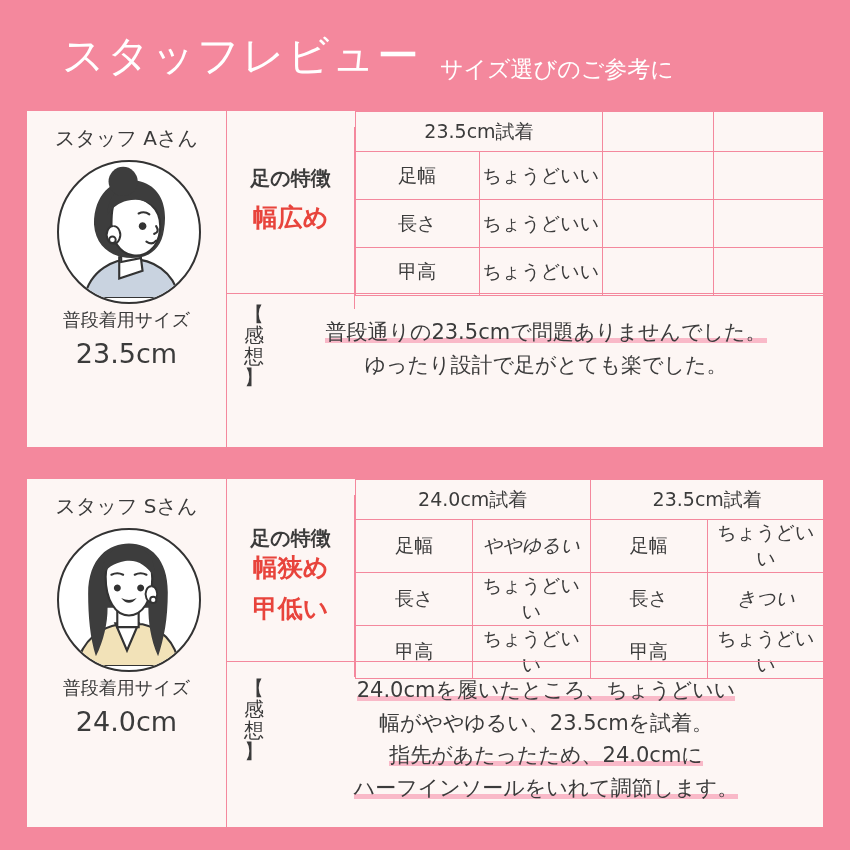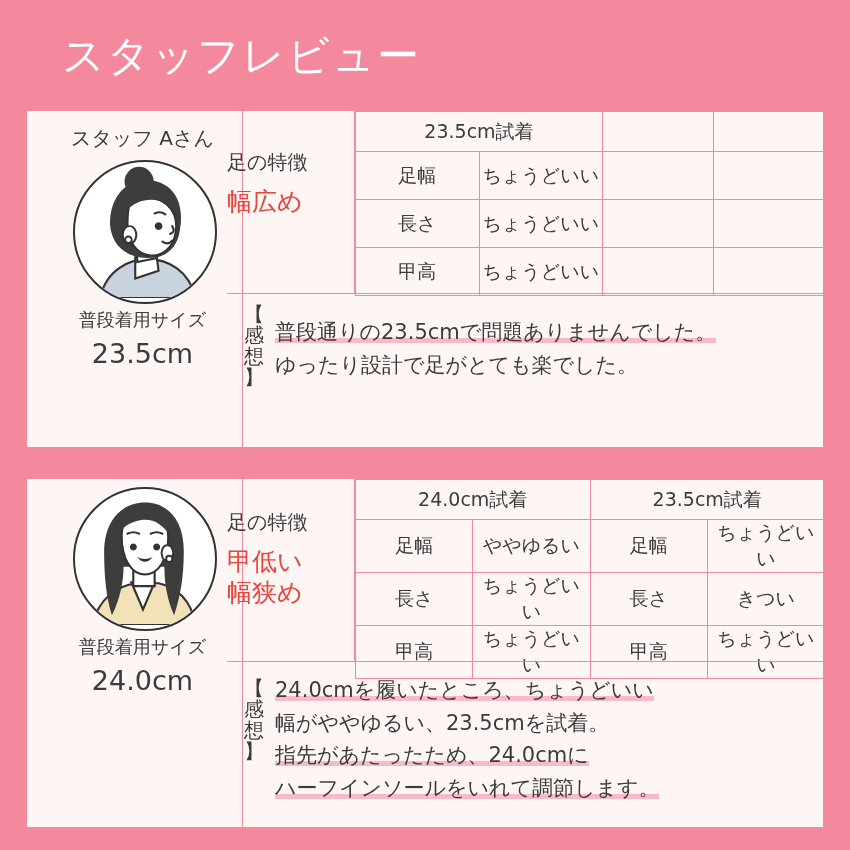--- a/index.html
+++ b/index.html
@@ -57,21 +57,21 @@
     background: #fdf6f4;
     box-sizing: border-box;
     border: 1px solid #f4889d;
   }
   .card-a { top: 110px; height: 338px; }
   .card-s { top: 478px; height: 350px; }
 
   
   .col-left {
     position: absolute;
-    left: 16px;
+    left: 0;
     top: 0;
     width: 200px;
     height: 100%;
     box-sizing: border-box;
     border-right: 1px solid #f4889d;
   }
   .staff-name {
     text-align: center;
     font-size: 20px;
     color: #3b3b3b;
@@ -112,24 +112,26 @@
   .col-right {
     position: absolute;
     left: 200px;
     top: 0;
     right: 0;
     height: 100%;
   }
   .feature-cell {
     position: absolute;
     left: 0;
-    top: 0;
+    top: 16px;
     width: 128px;
     box-sizing: border-box;
     border-right: 1px solid #f4889d;
+    text-align: center;
+    font-weight: bold;
   }
   .feature-title {
     font-size: 20px;
     color: #3b3b3b;
     font-family: "DejaVu Sans", sans-serif;
   }
   .feature-value {
     font-size: 25px;
     color: #e8443c;
     font-family: "DejaVu Sans", sans-serif;
@@ -145,21 +147,21 @@
   table.size-table td {
     border: 1px solid #f4889d;
     text-align: center;
     font-family: "DejaVu Sans", sans-serif;
     color: #3b3b3b;
     font-size: 19px;
     padding: 0;
   }
   td.hdr { font-size: 20px; }
   td.part { font-size: 16px; }
-  td.red { color: #e8443c; }
+  td.red { color: #e8443c; font-style: italic; }
   td.blank { border-left: 1px solid #f4889d; }
 
   
   .impression {
     position: absolute;
     left: 0;
     width: 598px;
     box-sizing: border-box;
     border-top: 1px solid #f4889d;
   }
@@ -177,32 +179,33 @@
   .imp-body {
     position: absolute;
     left: 48px;
     top: 8px;
     right: 8px;
     font-size: 21px;
     line-height: 1.55;
     color: #3b3b3b;
     font-family: "DejaVu Sans", sans-serif;
   }
-  .imp-body div { position: relative; white-space: nowrap; }
+  .imp-body div { position: relative; white-space: nowrap; text-align: center; }
   .hl {
     background: linear-gradient(transparent 74%, #f9b9c8 74%, #f9b9c8 96%, transparent 96%);
   }
 </style>
 </head>
 <body>
 
 <div class="page">
 
   <div class="header">
     <div class="header-title">スタッフレビュー</div>
+    <div class="header-sub">サイズ選びのご参考に</div>
   </div>
 
   <div class="card card-a">
 
     <div class="col-left">
       <div class="staff-name">スタッフ Aさん</div>
       <div class="avatar-wrap">
         <div class="avatar-circle">
           <svg viewBox="0 0 140 140" width="136" height="136">
 
@@ -279,20 +282,21 @@
           <div><span>ゆったり設計で足がとても楽でした。</span></div>
         </div>
       </div>
 
     </div>
   </div>
 
   <div class="card card-s">
 
     <div class="col-left">
+      <div class="staff-name">スタッフ Sさん</div>
       <div class="avatar-wrap">
         <div class="avatar-circle">
           <svg viewBox="0 0 140 140" width="136" height="136">
 
             <path d="M18 140 C24 112 44 100 62 97 L86 97 C104 101 120 114 124 140 Z" fill="#f2e2b8" stroke="#333" stroke-width="2.2"></path>
             <path d="M58 96 L70 124 L82 96 Z" fill="#fff" stroke="#333" stroke-width="2.2"></path>
 
             <path d="M60 80 L60 100 L82 100 L82 80 Z" fill="#fff" stroke="#333" stroke-width="2.2"></path>
 
             <path d="M30 66 C30 28 52 14 72 14 C94 14 112 30 112 64 C112 92 108 112 102 130 C94 112 92 94 92 80 L50 80 C50 96 46 114 38 130 C32 112 30 88 30 66 Z" fill="#3d3d3d"></path>
@@ -315,22 +319,22 @@
         </div>
       </div>
       <div class="usual-label">普段着用サイズ</div>
       <div class="usual-size">24.0cm</div>
     </div>
 
     <div class="col-right">
 
       <div class="feature-cell" style="height:182px;padding-top:30px;">
         <div class="feature-title">足の特徴</div>
+        <div class="feature-value">幅狭め</div>
         <div class="feature-value" style="margin-top:10px;">甲低い</div>
-        <div class="feature-value">幅狭め</div>
       </div>
 
       <table class="size-table" style="left:128px;width:470px;">
         <tbody>
             <tr>
           <td class="hdr" colspan="2" style="height:39px;">24.0cm試着</td>
           <td class="hdr" colspan="2">23.5cm試着</td>
         </tr>
         <tr>
           <td class="part" style="width:56px;height:47px;">足幅</td>

